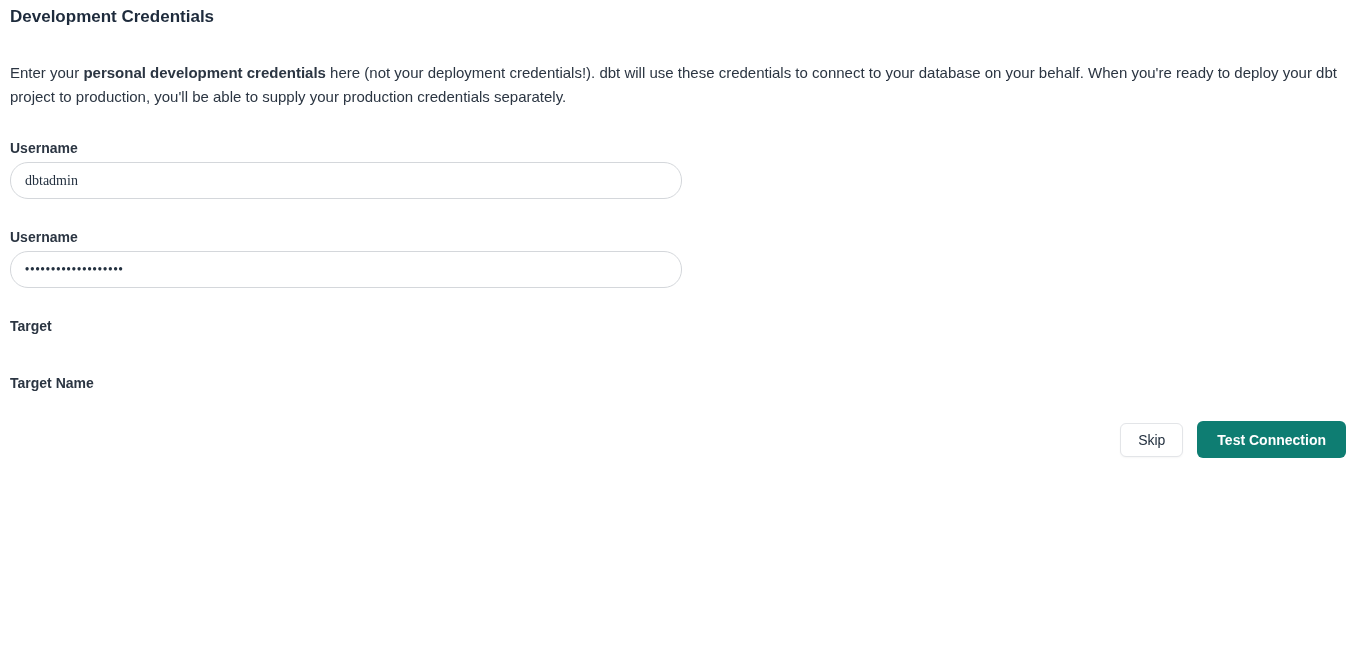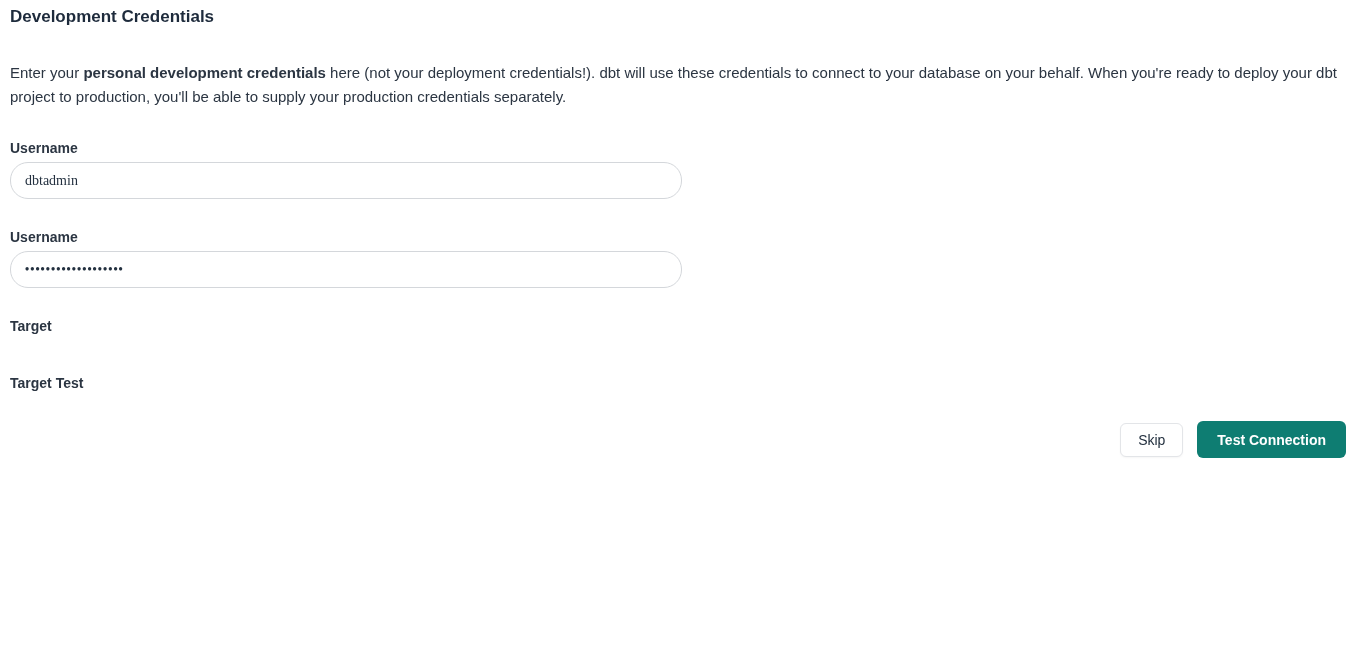--- a/index.html
+++ b/index.html
@@ -120,21 +120,21 @@
   <div class="field-group">
     <label class="field-label">Username</label>
     <input type="text" class="text-input masked" value="•••••••••••••••••••" style="">
   </div>
 
   <div class="field-group">
     <label class="field-label">Target</label>
   </div>
 
   <div class="field-group after-help">
-    <label class="field-label">Target Test</label>
+    <label class="field-label">Target Name</label>
   </div>
 
 
   <div class="actions-row">
     <button class="btn btn-secondary">Skip</button>
     <button class="btn btn-primary">Test Connection</button>
   </div>
 
 </div>
 

